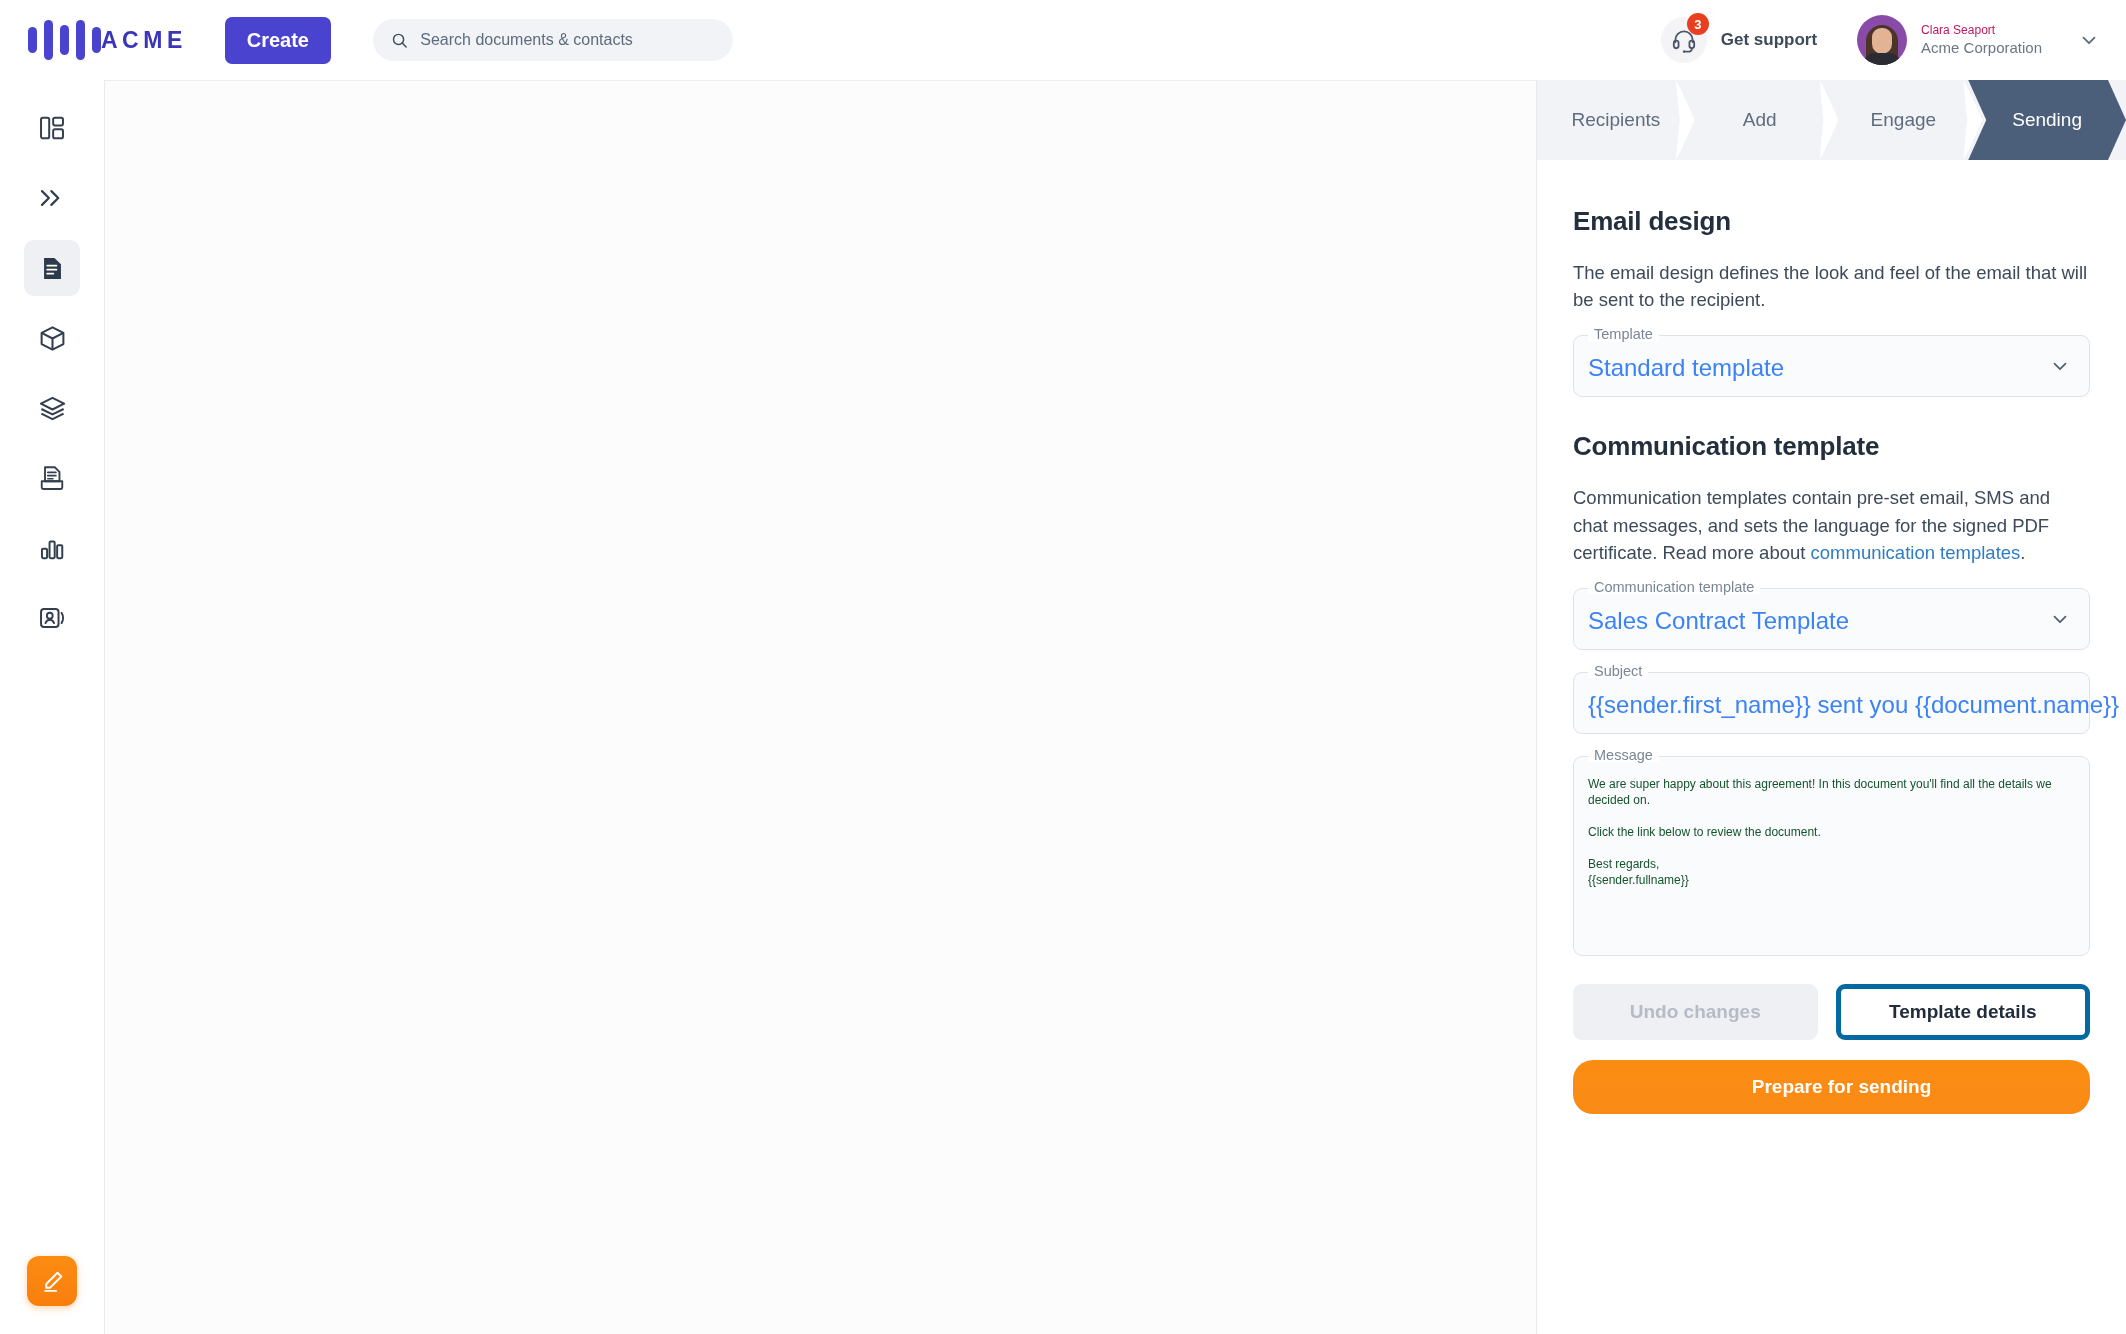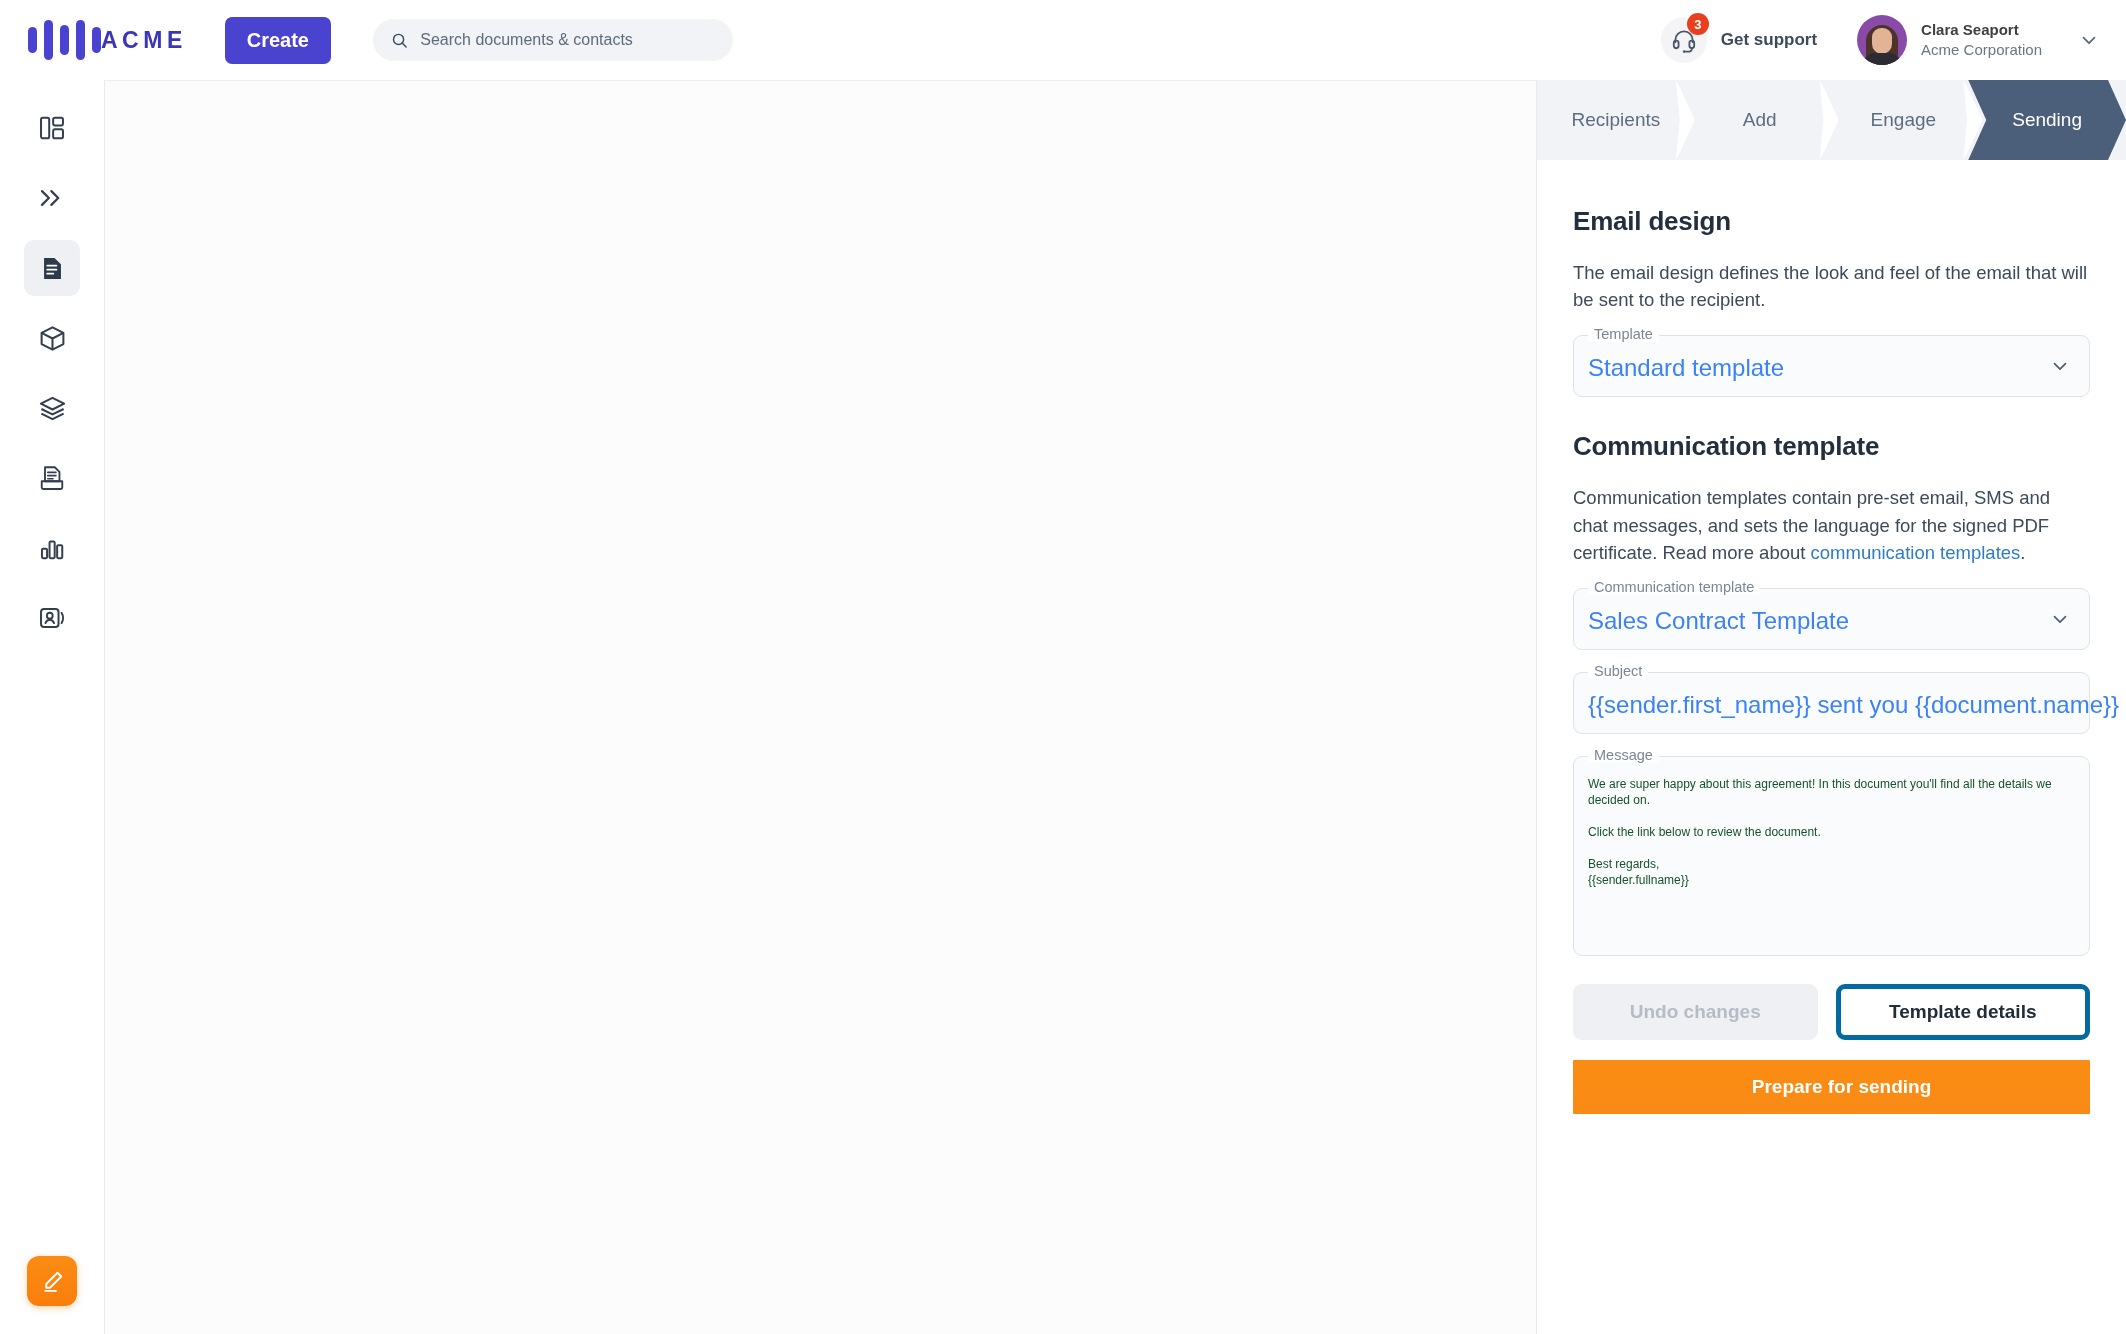--- a/index.html
+++ b/index.html
@@ -163,21 +163,21 @@
     border-radius: 10px 10px 11px 11px;
   }
   .avatar .body {
     position: absolute;
     left: 6px; bottom: 0;
     width: 38px; height: 12px;
     background: #2b2b33;
     border-radius: 12px 12px 0 0;
   }
   .user-names { line-height: 1.35; }
-  .user-name { font-size: 15px; font-weight: 700; color: #404040; }
+  .user-name { font-size: 12px; font-weight: 400; color: #be185d; }
   .user-org { font-size: 15px; color: #64718055; color: #6a7684; }
   .caret-btn {
     margin-left: 22px;
     cursor: pointer;
     display: flex;
     align-items: center;
   }
 
   
   .rail {
@@ -379,21 +379,21 @@
     cursor: default;
   }
   .btn-outline {
     background: #ffffff;
     border: 5px solid #0369a1;
     color: #222d3c;
   }
   .btn-primary {
     width: 100%;
     height: 54px;
-    border-radius: 1px;
+    border-radius: 20px;
     margin-top: 20px;
     background: linear-gradient(180deg,#fb8c12 0%, #f98a16 100%);
     color: #ffffff;
     font-size: 19px;
     font-weight: 700;
     display: flex;
     align-items: center;
     justify-content: center;
     cursor: pointer;
     border: none;

